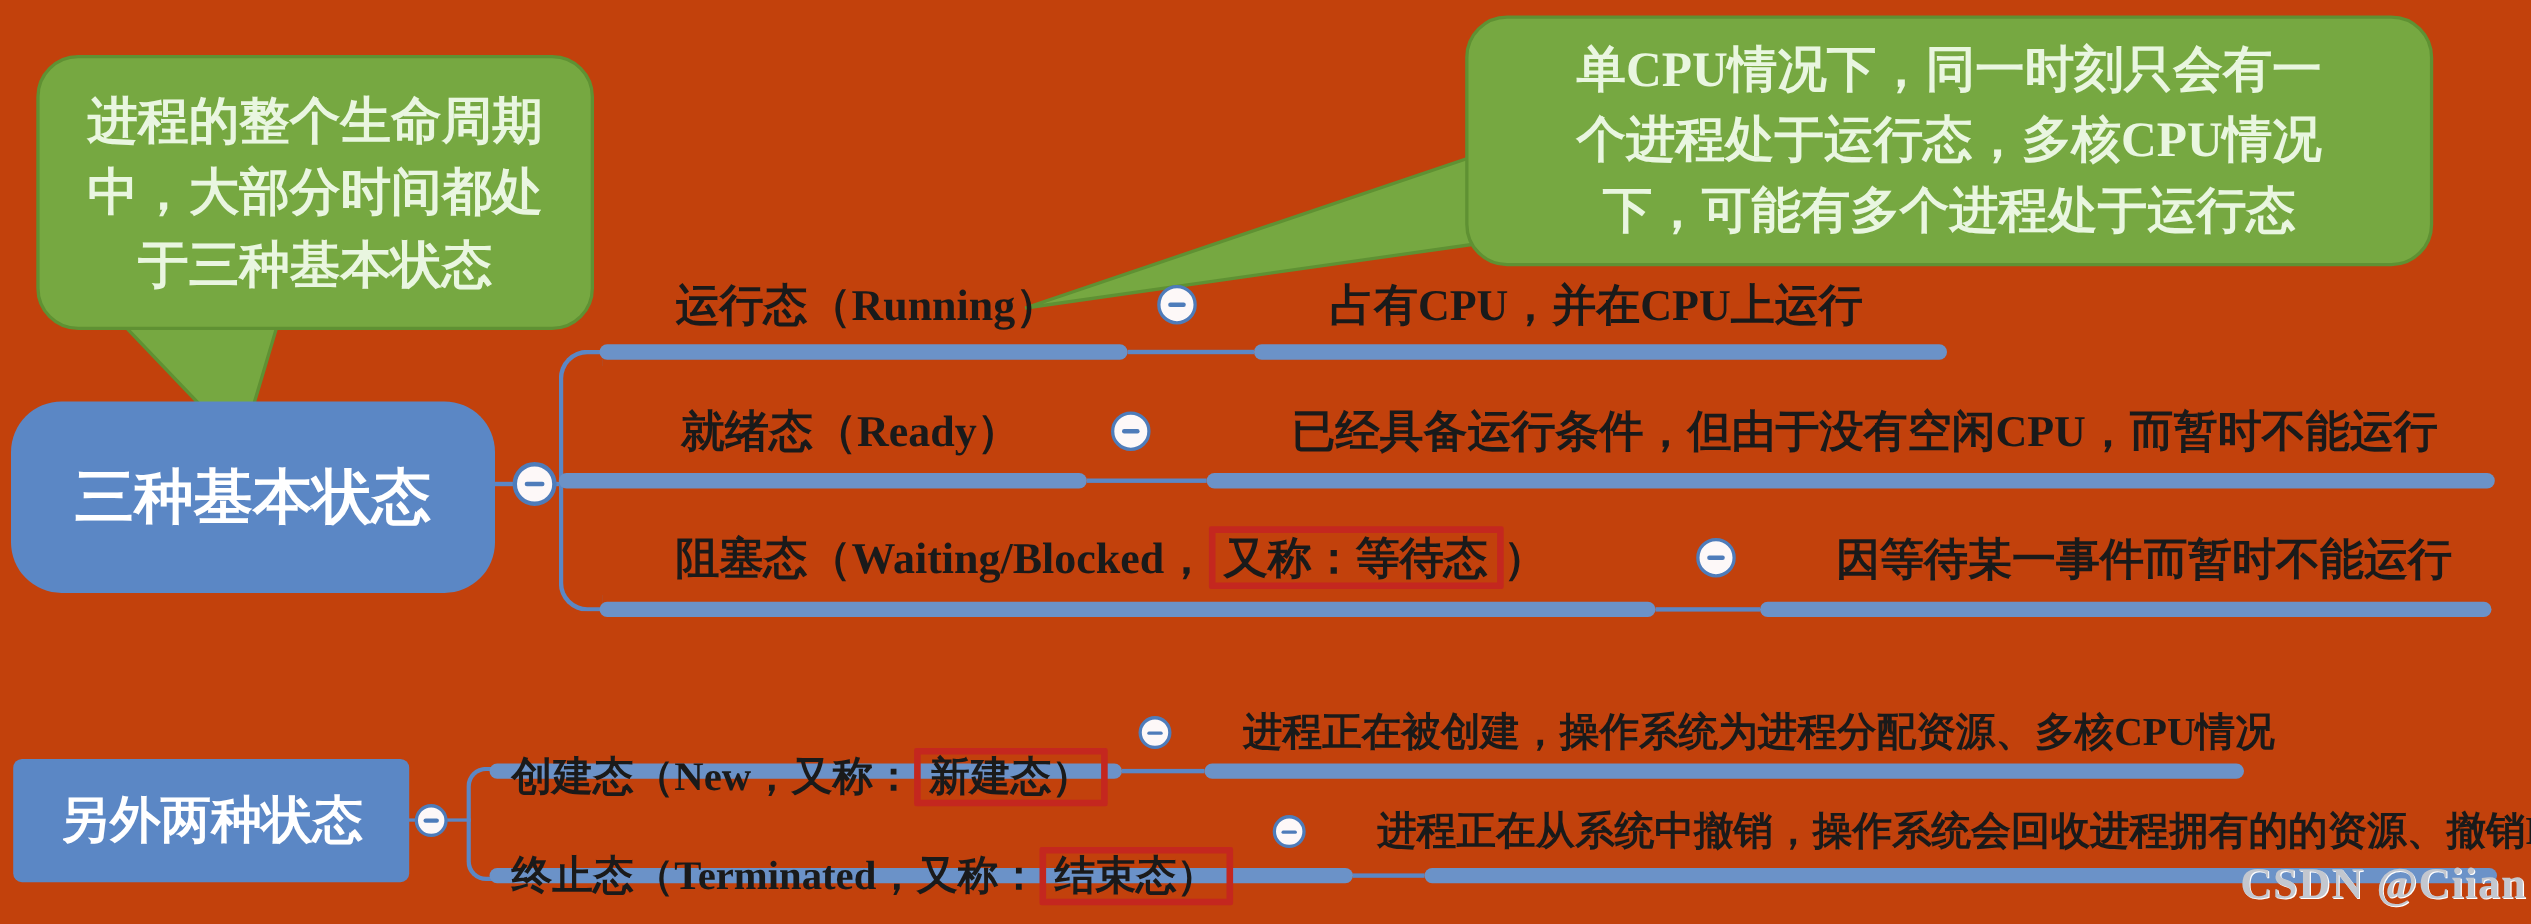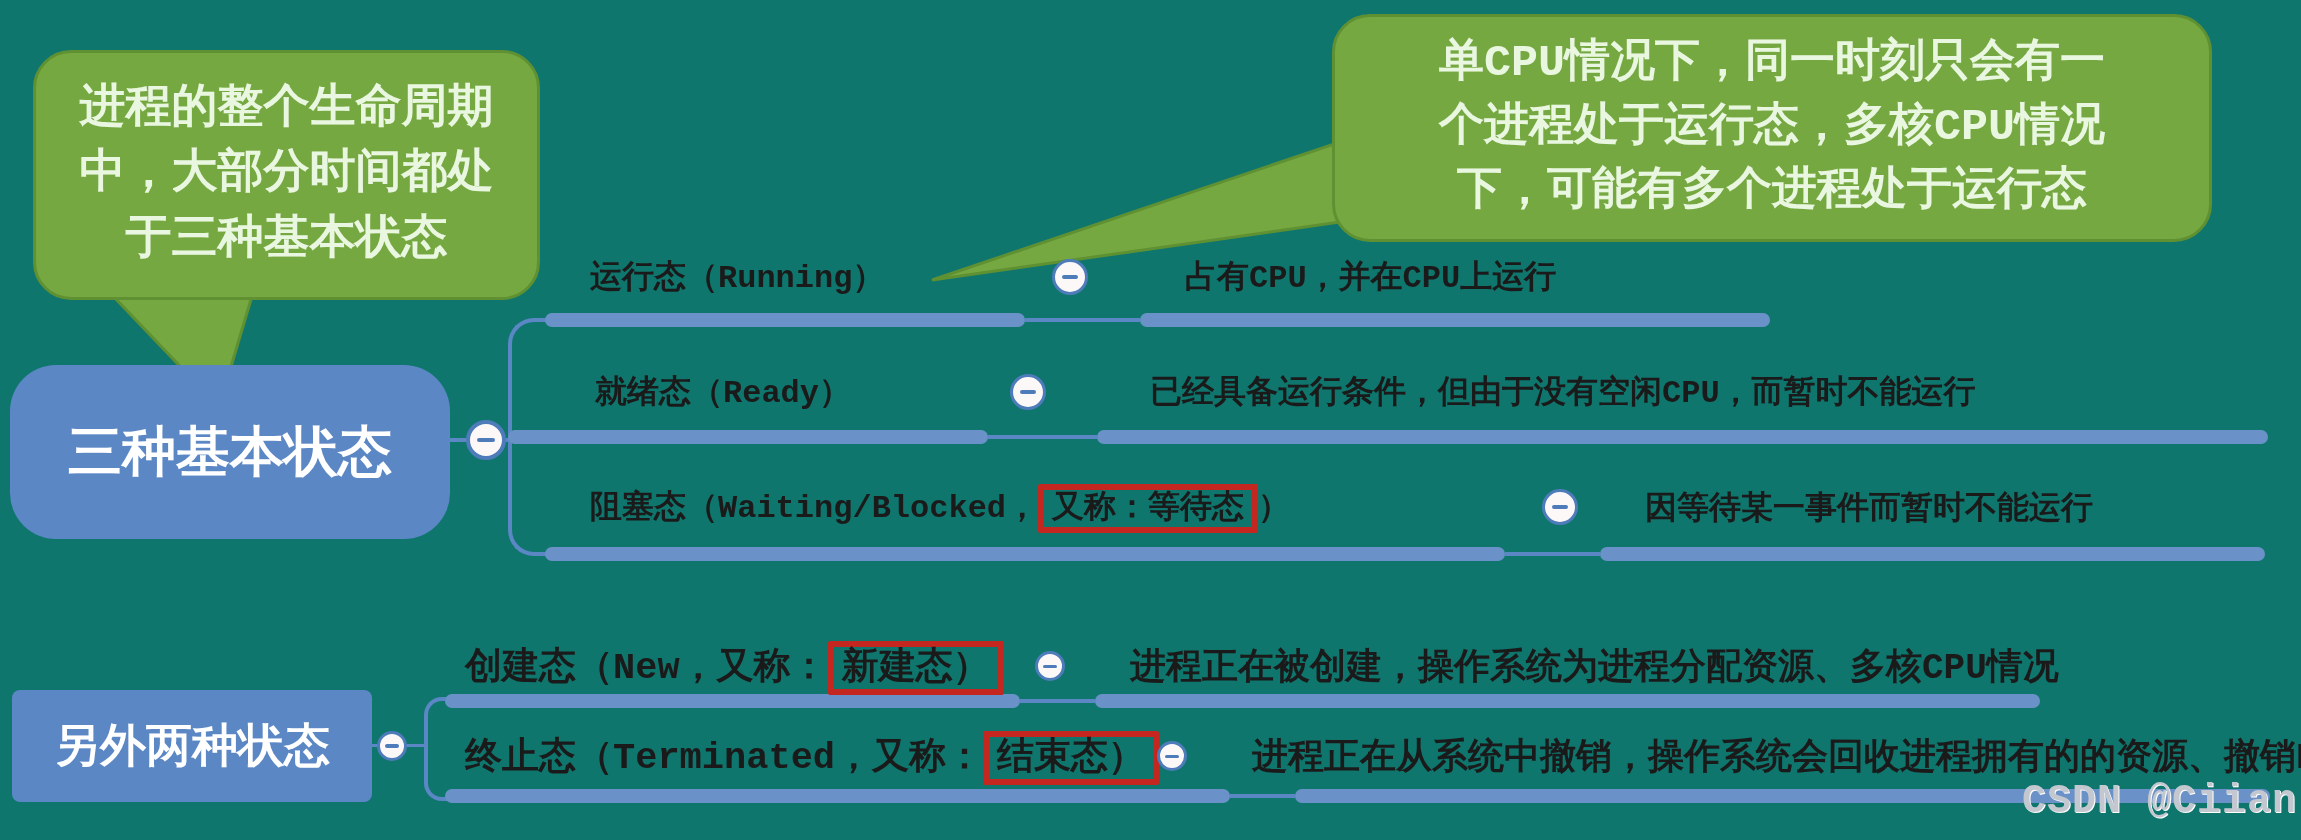--- a/index.html
+++ b/index.html
@@ -1,18 +1,18 @@
 <!DOCTYPE html>
 <html style="--green_fill: #76a841; --green_border: #5f9133; --bubble_text: #e9f6e0; --node_fill: #5b87c5; --bar: #6b92c8; --line: #5b87c5; --circle: #4e7cba; --red: #c4271f; --ink: #1a1a1a; --wm: #c3c7cf;"><head>
 <meta charset="utf-8">
 <style>
   html,body{margin:0;padding:0;background:#ffffff;}
   .canvas{
     position:relative;width:2301px;height:840px;overflow:hidden;
-    font-family:Liberation Mono, monospace;background:#0f766e;
+    font-family:Liberation Serif, serif;background:#c2410c;
   }
   
   .bubble{
     position:absolute;box-sizing:border-box;border-radius:38px;
     background:var(--green_fill);border:3px solid var(--green_border);
     color:var(--bubble_text);font-weight:bold;text-align:center;
     white-space:pre-line;display:flex;align-items:center;justify-content:center;
     z-index:3;
   }
   .bubble-left{left:33px;top:50px;width:507px;height:250px;font-size:46px;line-height:1.42;}
@@ -43,21 +43,21 @@
   .collapse-a{left:466px;top:420px;width:40px;height:40px;border-width:4px;}
   .collapse-b{left:377px;top:731px;width:30px;height:30px;}
   .c-sm{width:36px;height:36px;}
   .c-xs{width:30px;height:30px;}
   .c-xs .dash{height:3px;}
   
   .rowtext{
     position:absolute;transform:translateY(-50%);white-space:nowrap;
     color:var(--ink);font-weight:bold;z-index:5;letter-spacing:0px;
   }
-  .f40{font-size:32px;} .f37{font-size:37px;} .f36{font-size:36px;}
+  .f40{font-size:40px;margin-left:24px;} .f37{font-size:37px;margin-top:40px;} .f36{font-size:36px;}
   .hlbox{border:6px solid var(--red);padding:0 8px;border-radius:2px;}
   .hlbox:empty{display:none;border:none;padding:0;}
   
   .watermark{
     position:absolute;right:4px;top:779px;z-index:7;
     font-size:40px;color:var(--wm);font-weight:bold;letter-spacing:1px;
     text-shadow:1px 1px 0 #ffffff;
   }
 </style>
 </head>

